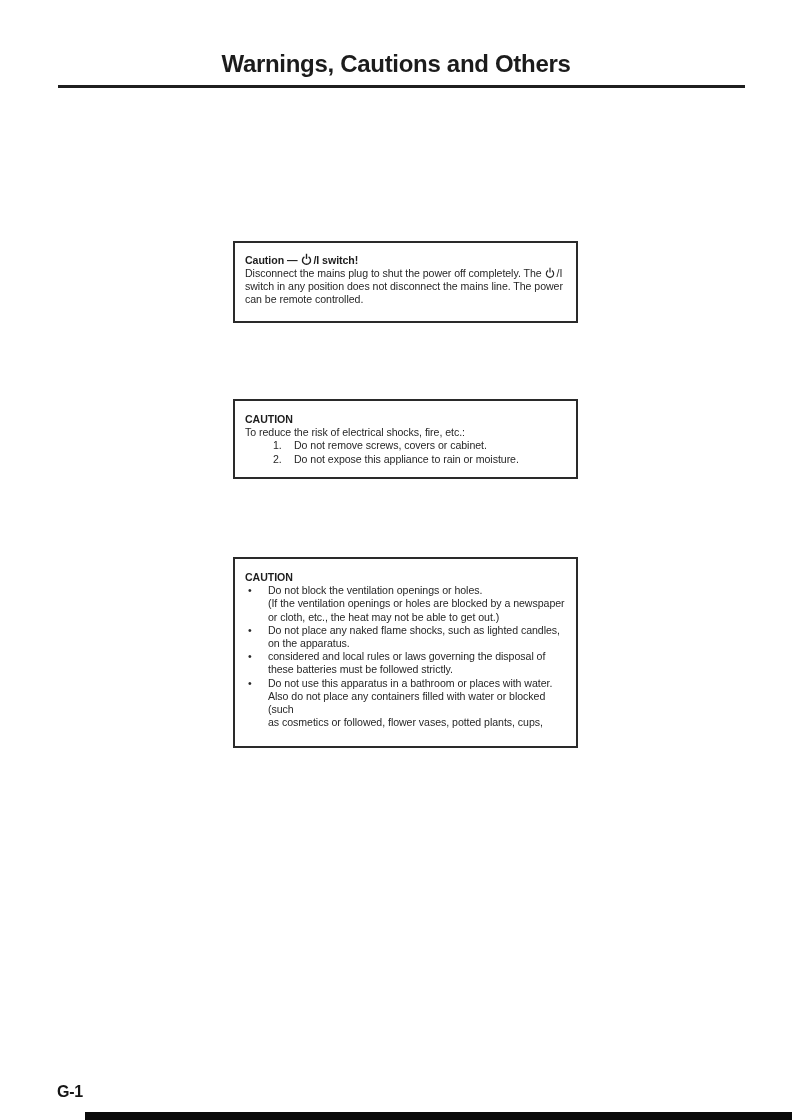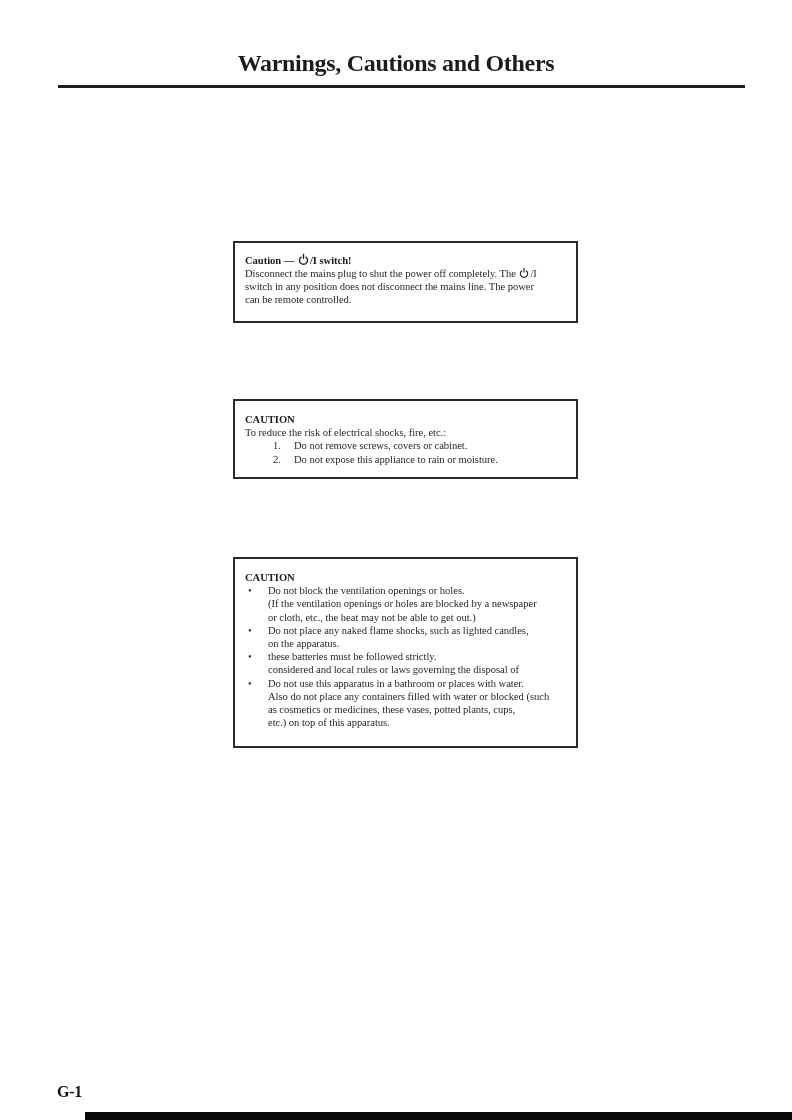--- a/index.html
+++ b/index.html
@@ -1,21 +1,21 @@
 <!DOCTYPE html>
 <html><head>
 <meta charset="utf-8">
 <style>
   html,body{margin:0;padding:0;background:#e8e8e8;}
   .page{
     position:relative;
     width:792px;height:1120px;
     margin:0 auto;
     background:#ffffff;
-    font-family:Liberation Serif, serif;
+    font-family:Liberation Sans, sans-serif;
     color:#2a2a2a;
     overflow:hidden;
   }
   .page-title{
     position:absolute;
     top:50px;left:0;width:100%;
     text-align:center;
     font-size:24px;
     font-weight:bold;
     letter-spacing:-0.3px;
@@ -113,32 +113,31 @@
       <span class="bullet">•</span>
       <div class="bullet-lines">
         <span>Do not place any naked flame shocks, such as lighted candles,</span>
         <span>on the apparatus.</span>
       </div>
     </div>
 
     <div class="bullet-row">
       <span class="bullet">•</span>
       <div class="bullet-lines">
+        <span>considered and local rules or laws governing the disposal of</span>
         <span>these batteries must be followed strictly.</span>
-        <span>considered and local rules or laws governing the disposal of</span>
       </div>
     </div>
 
     <div class="bullet-row">
       <span class="bullet">•</span>
       <div class="bullet-lines">
         <span>Do not use this apparatus in a bathroom or places with water.</span>
         <span>Also do not place any containers filled with water or blocked (such</span>
-        <span>as cosmetics or medicines, these vases, potted plants, cups,</span>
-        <span>etc.) on top of this apparatus.</span>
+        <span>as cosmetics or followed, flower vases, potted plants, cups,</span>
       </div>
     </div>
   </section>
 
   <div class="page-number">G-1</div>
   <div class="bottom-bar"></div>
 
 </div>
 
 </body></html>

